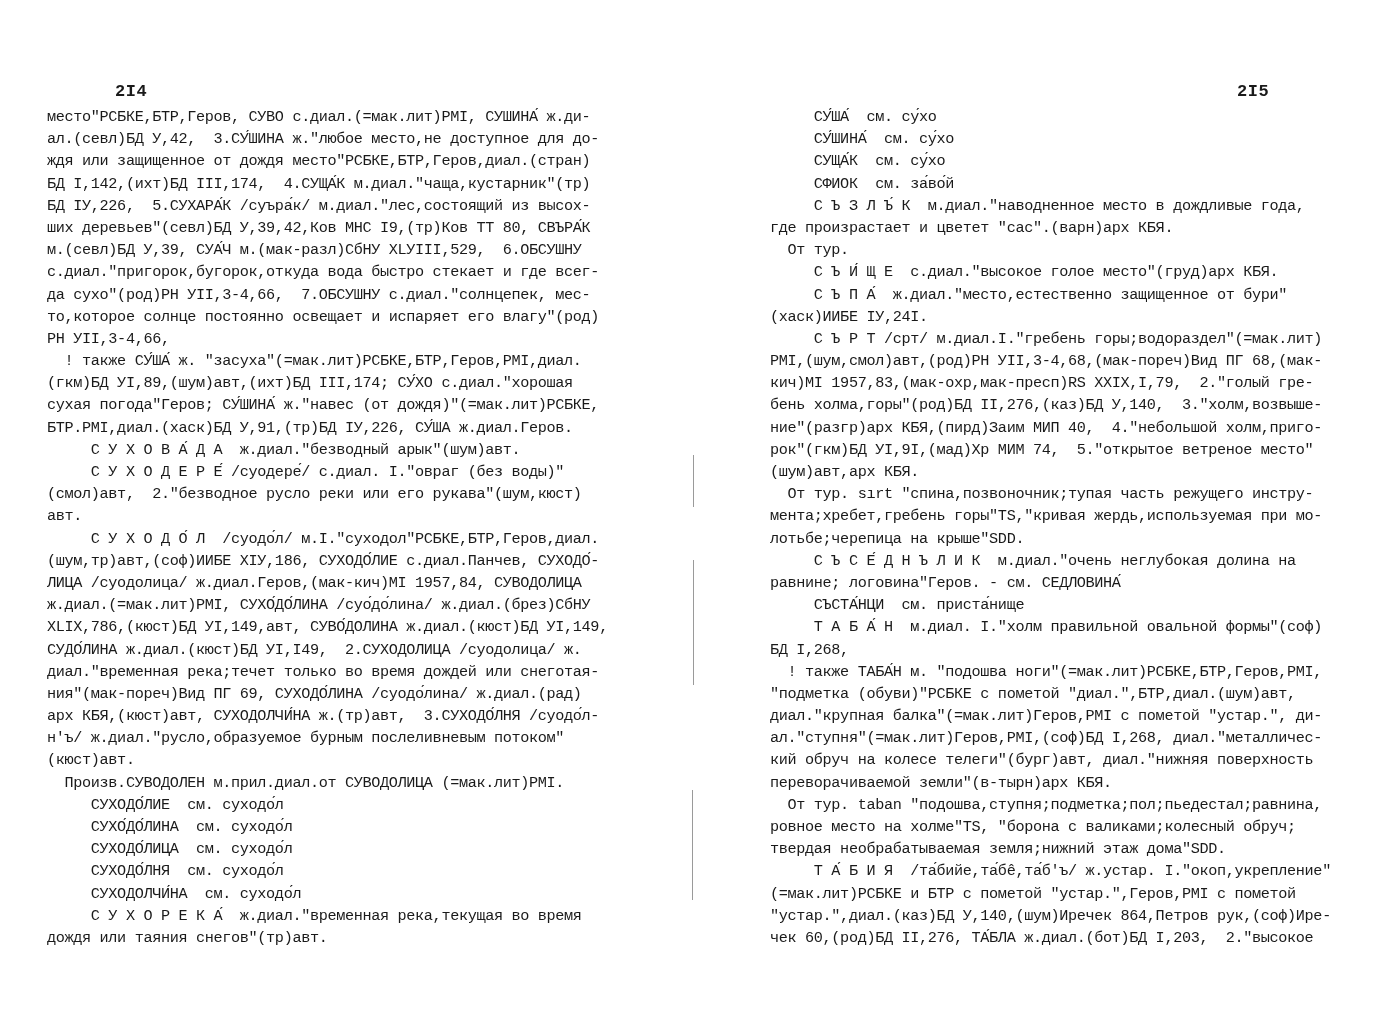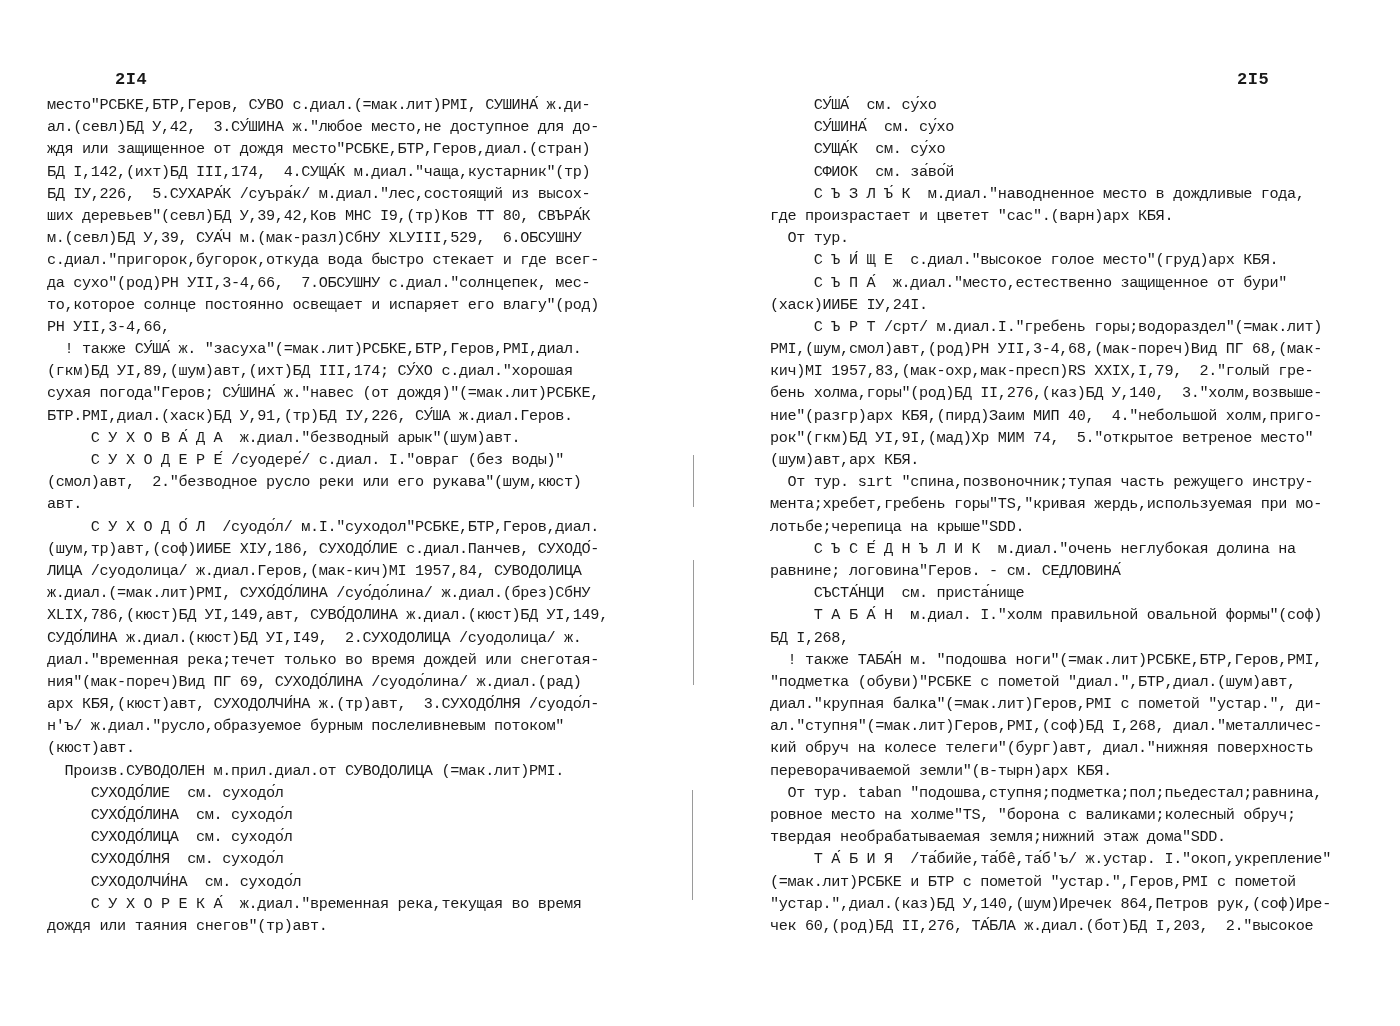--- a/index.html
+++ b/index.html
@@ -1,18 +1,18 @@
 <!DOCTYPE html>
 <html><head>
 <meta charset="utf-8">
 <style>
   html, body { margin: 0; padding: 0; background: #ffffff; }
   body { width: 1400px; height: 1026px; position: relative; overflow: hidden;
          font-family: "Liberation Mono", "DejaVu Sans Mono", monospace; color: #1a1a1a; }
-  .page { position: absolute; top: 0; height: 861px; }
+  .page { position: absolute; top: 12px; height: 861px; }
   .page-left { left: 0; width: 700px; }
   .page-right { left: 700px; width: 700px; text-decoration: underline; }
   .page-number { position: absolute; top: 70px; font-size: 17px; font-weight: bold; letter-spacing: 0.5px; }
   .page-left .page-number { left: 115px; }
   .page-right .page-number { left: 537px; }
   .text-block { position: absolute; top: 94px; font-size: 15.2px; line-height: 22.2px;
                 white-space: pre; letter-spacing: -0.35px; }
   .page-left .text-block { left: 47px; }
   .page-right .text-block { left: 70px; }
   .line { display: block; height: 22.2px; }

